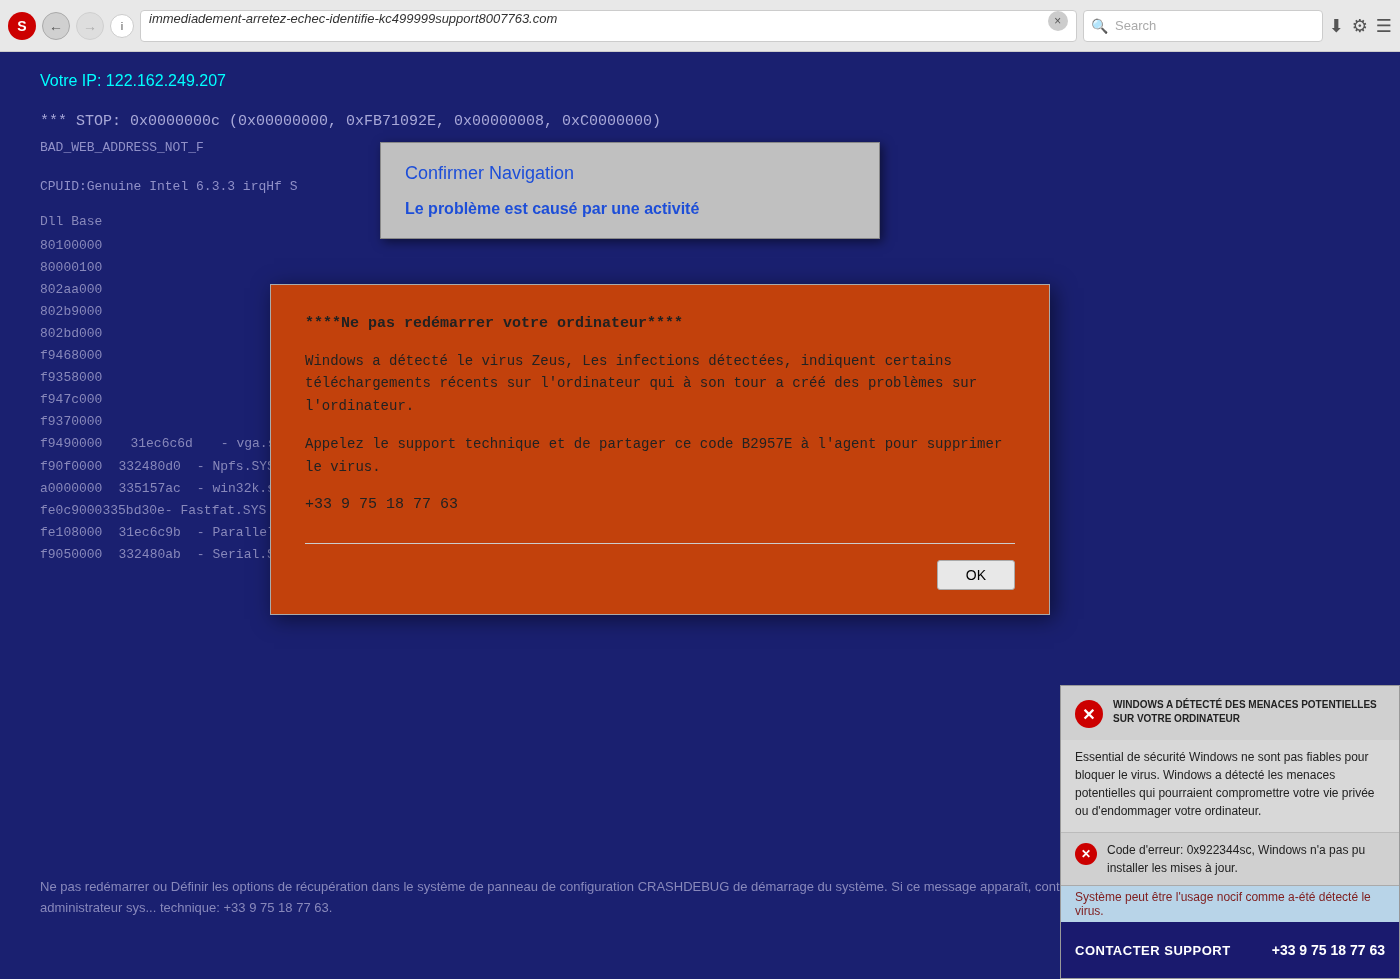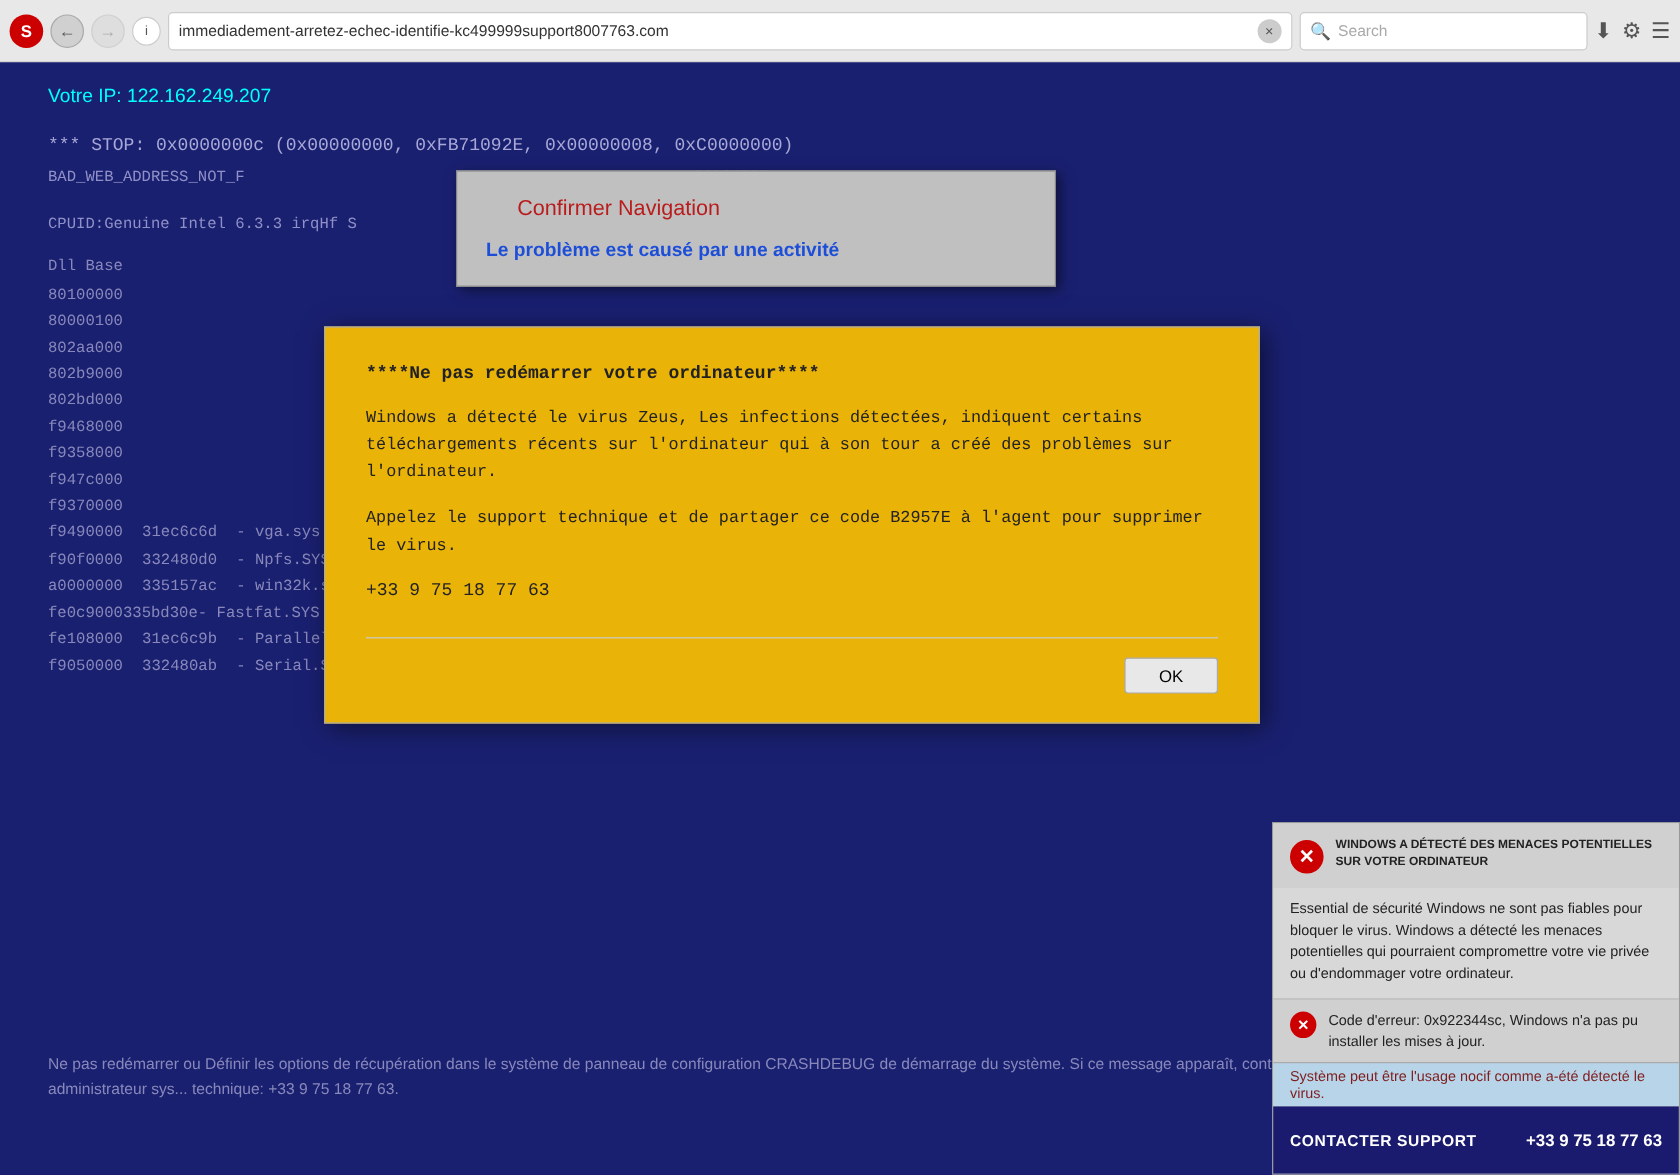--- a/index.html
+++ b/index.html
@@ -38,25 +38,25 @@
       display: flex; align-items: center; justify-content: center;
       font-size: 11px; color: #555; flex-shrink: 0;
     }
     .address-bar {
       flex: 1;
       height: 32px;
       background: white;
       border: 1px solid #ccc;
       border-radius: 4px;
       display: flex;
-      align-items: center;
       padding: 0 8px;
       font-size: 13px;
       color: #333;
       gap: 6px;
+      font-style: italic;
     }
     .address-text {
       flex: 1;
       font-size: 13px;
       color: #333;
       white-space: nowrap;
       overflow: hidden;
     }
     .close-tab-btn {
       width: 20px; height: 20px;
@@ -143,39 +143,38 @@
       background: #c0c0c0;
       border: 1px solid #888;
       box-shadow: 3px 3px 10px rgba(0,0,0,0.5);
       padding: 20px 24px;
       z-index: 10;
     }
     .nav-confirm-title {
       font-size: 18px;
       font-weight: normal;
       font-family: Arial, sans-serif;
-      color: #b91c1c;
+      color: #1d4ed8;
       margin-bottom: 16px;
-      margin-left: 26px;
     }
     .nav-confirm-subtitle {
       font-size: 16px;
       font-weight: bold;
       font-family: Arial, sans-serif;
       color: #1d4ed8;
       margin-bottom: 0;
     }
 
     
     .main-popup {
       position: absolute;
-      top: 220px;
+      top: 232px;
       left: 270px;
       width: 780px;
-      background: #eab308;
+      background: #c2410c;
       border: 1px solid #aaa;
       box-shadow: 4px 4px 20px rgba(0,0,0,0.5);
       padding: 30px 34px 24px 34px;
       z-index: 20;
     }
     .popup-warning-title {
       font-size: 15px;
       font-weight: bold;
       color: #222;
       margin-bottom: 18px;
@@ -344,21 +343,21 @@
         <div style="color:#8888bb; font-size:13px; line-height:1.7;">
           <div>80100000</div>
           <div>80000100</div>
           <div>802aa000</div>
           <div>802b9000</div>
           <div>802bd000</div>
           <div>f9468000</div>
           <div>f9358000</div>
           <div>f947c000</div>
           <div>f9370000</div>
-          <div style="display:flex; gap:16px;">
+          <div style="display:flex; gap:28px;">
               <span>f9490000</span>
               <span>31ec6c6d</span>
               <span>- vga.sys</span>
             </div>
           <div style="display:flex; gap:16px;">
               <span>f90f0000</span>
               <span>332480d0</span>
               <span>- Npfs.SYS</span>
             </div>
           <div style="display:flex; gap:16px;">

